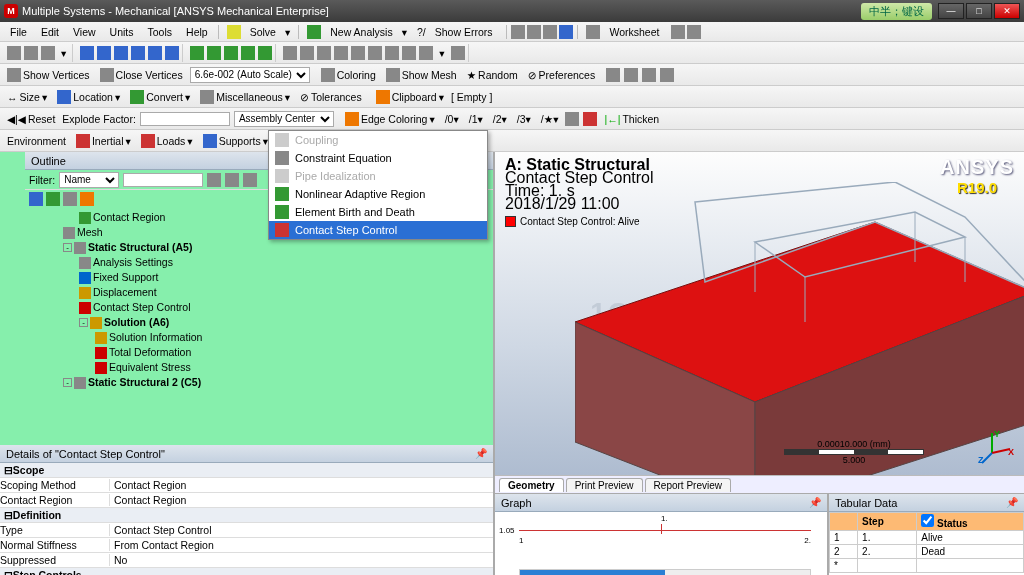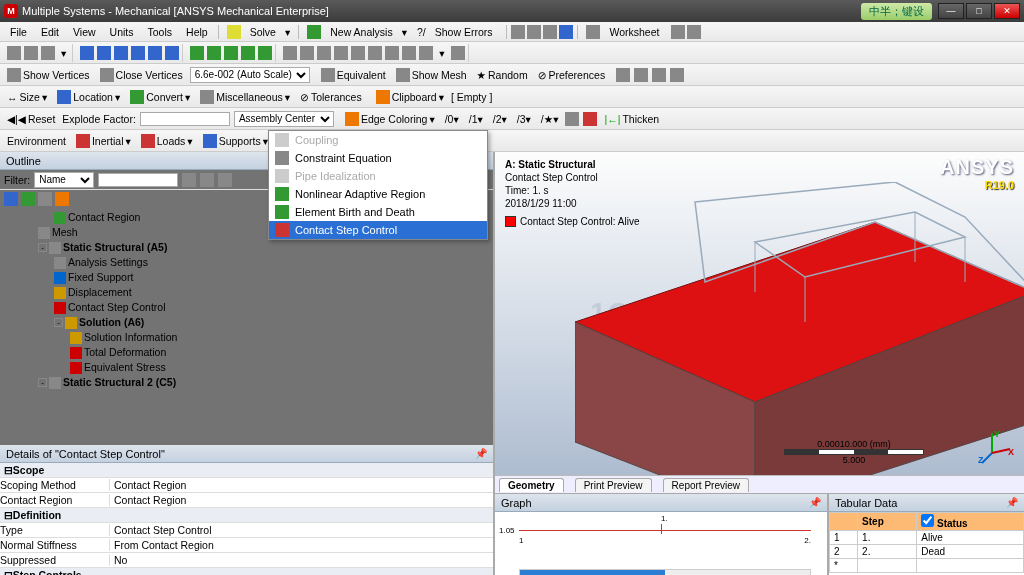--- a/index.html
+++ b/index.html
@@ -37,60 +37,60 @@
 
 .content { display: flex; height: 443px; }
 .left-col { width: 495px; display: flex; flex-direction: column; border-right: 2px solid #aaa; }
 .right-col { flex: 1; display: flex; flex-direction: column; }
 
 
 .panel-title { height: 18px; background: linear-gradient(#dde4ec,#c4d1e0); border-bottom: 1px solid #9ab; padding: 2px 6px; font-size: 11px; display: flex; align-items: center; justify-content: space-between; }
 .panel-title .x { width: 12px; height: 12px; font-size: 10px; text-align: center; }
 
 
-.outline { flex: 1; background: #737373; overflow: hidden; display: flex; flex-direction: column; }
+.outline { flex: 1; background: #86efac; overflow: hidden; display: flex; flex-direction: column; padding-left: 25px; }
 .outline .filterbar { height: 20px; display: flex; align-items: center; gap: 4px; padding: 2px 4px; border-bottom: 1px solid #ddd; }
 .tree { flex: 1; padding: 2px 4px; font-size: 10.5px; line-height: 15px; overflow: hidden; }
 .tree .node { white-space: nowrap; display: flex; align-items: center; gap: 2px; }
 .tree .ind2 { padding-left: 34px; }
 .tree .ind3 { padding-left: 50px; }
 .tree .ind4 { padding-left: 66px; }
 .tree .exp { width: 9px; height: 9px; border: 1px solid #888; font-size: 8px; line-height: 7px; text-align: center; display: inline-block; }
 .tree .tico { width: 12px; height: 12px; display: inline-block; }
 .tree .bold { font-weight: bold; }
 
 
 .details { height: 150px; background: #fff; display: flex; flex-direction: column; }
 .dtable { flex: 1; overflow: auto; }
 .drow { display: flex; border-bottom: 1px solid #ddd; height: 15px; align-items: center; }
 .drow.hdr { background: #eaeef4; font-weight: bold; padding-left: 4px; }
 .drow .k { width: 110px; border-right: 1px solid #ddd; }
 .drow .v { flex: 1; padding-left: 4px; }
 
 
 .viewport { flex: 1; position: relative; background: linear-gradient(#fdfdfd 0%, #cfd8e4 60%, #aebcd0 100%); overflow: hidden; }
-.viewport .info { position: absolute; top: 6px; left: 10px; font-size: 10px; line-height: 13px; }
+.viewport .info { position: absolute; top: 6px; left: 10px; font-size: 16px; line-height: 13px; }
 .viewport .info .hdr { font-weight: bold; }
 .viewport .legend { position: absolute; top: 64px; left: 10px; font-size: 10px; display: flex; align-items: flex-end; gap: 4px; }
 .viewport .sq { width: 11px; height: 11px; border: 1px solid #333; background: #f00; }
 .viewport .brand { position: absolute; top: 4px; right: 10px; text-align: right; color: #fff; font-weight: bold; }
 .viewport .brand .n { font-size: 20px; letter-spacing: 1px; text-shadow: 1px 1px 2px #557; }
-.viewport .brand .v { font-size: 11px; color: #fd0; text-shadow: 1px 1px 1px #333; }
+.viewport .brand .v { font-size: 15px; color: #fd0; text-shadow: 1px 1px 1px #333; text-align: center; }
 .viewport .wm { position: absolute; top: 45%; left: 18%; font-size: 28px; color: rgba(120,130,150,0.22); font-weight: bold; letter-spacing: 2px; }
 .viewport .scale { position: absolute; bottom: 10px; right: 100px; font-size: 9px; text-align: center; }
 .viewport .triad { position: absolute; bottom: 10px; right: 10px; width: 36px; height: 36px; }
 .triad .axis { position: absolute; font-size: 9px; font-weight: bold; }
 .triad .y { color: #0a0; top: 0; left: 16px; }
 .triad .x { color: #c00; top: 18px; right: 0; }
 .triad .z { color: #06c; bottom: 0; left: 0; }
 .solid { position: absolute; top: 30px; left: 80px; width: 460px; height: 330px; }
 
 
 .vtabs { height: 18px; background: #eef; border-top: 1px solid #bbb; display: flex; align-items: center; padding: 0 4px; gap: 0; font-size: 10px; }
-.vtab { padding: 1px 8px; border: 1px solid #aaa; border-bottom: none; background: #f4f4f4; border-radius: 3px 3px 0 0; margin-right: 11px; }
+.vtab { padding: 1px 8px; border: 1px solid #aaa; border-bottom: none; background: #f4f4f4; border-radius: 3px 3px 0 0; margin-right: 2px; }
 .vtab.active { background: #fff; font-weight: bold; }
 
 
 .lower { height: 102px; display: flex; border-top: 1px solid #aaa; }
 .graph { flex: 1; display: flex; flex-direction: column; border-right: 2px solid #aaa; }
 .graph-body { flex: 1; background: #fff; padding: 6px 20px; position: relative; font-size: 8px; }
 .tabular { width: 195px; display: flex; flex-direction: column; }
 .tab-table { flex: 1; background: #fff; font-size: 10px; }
 .tab-table table { border-collapse: collapse; width: 100%; }
 .tab-table th, .tab-table td { border: 1px solid #ccc; padding: 1px 4px; text-align: left; height: 14px; }
@@ -186,21 +186,21 @@
       <span>Show Vertices</span>
     </span>
   <span class="tbtn">
       <span class="ic gray"></span>
       <span>Close Vertices</span>
     </span>
   <select><option>6.6e-002 (Auto Scale)</option></select>
   <div class="sep"></div>
   <span class="tbtn">
       <span class="ic gray"></span>
-      <span>Equivalent</span>
+      <span>Coloring</span>
     </span>
   <span class="tbtn">
       <span class="ic gray"></span>
       <span>Show Mesh</span>
     </span>
   <span class="tbtn">★ <span>Random</span></span>
   <span class="tbtn">⊘ <span>Preferences</span></span>
   <div class="sep"></div>
   <span class="ic gray"></span>
   <span class="ic gray"></span>

